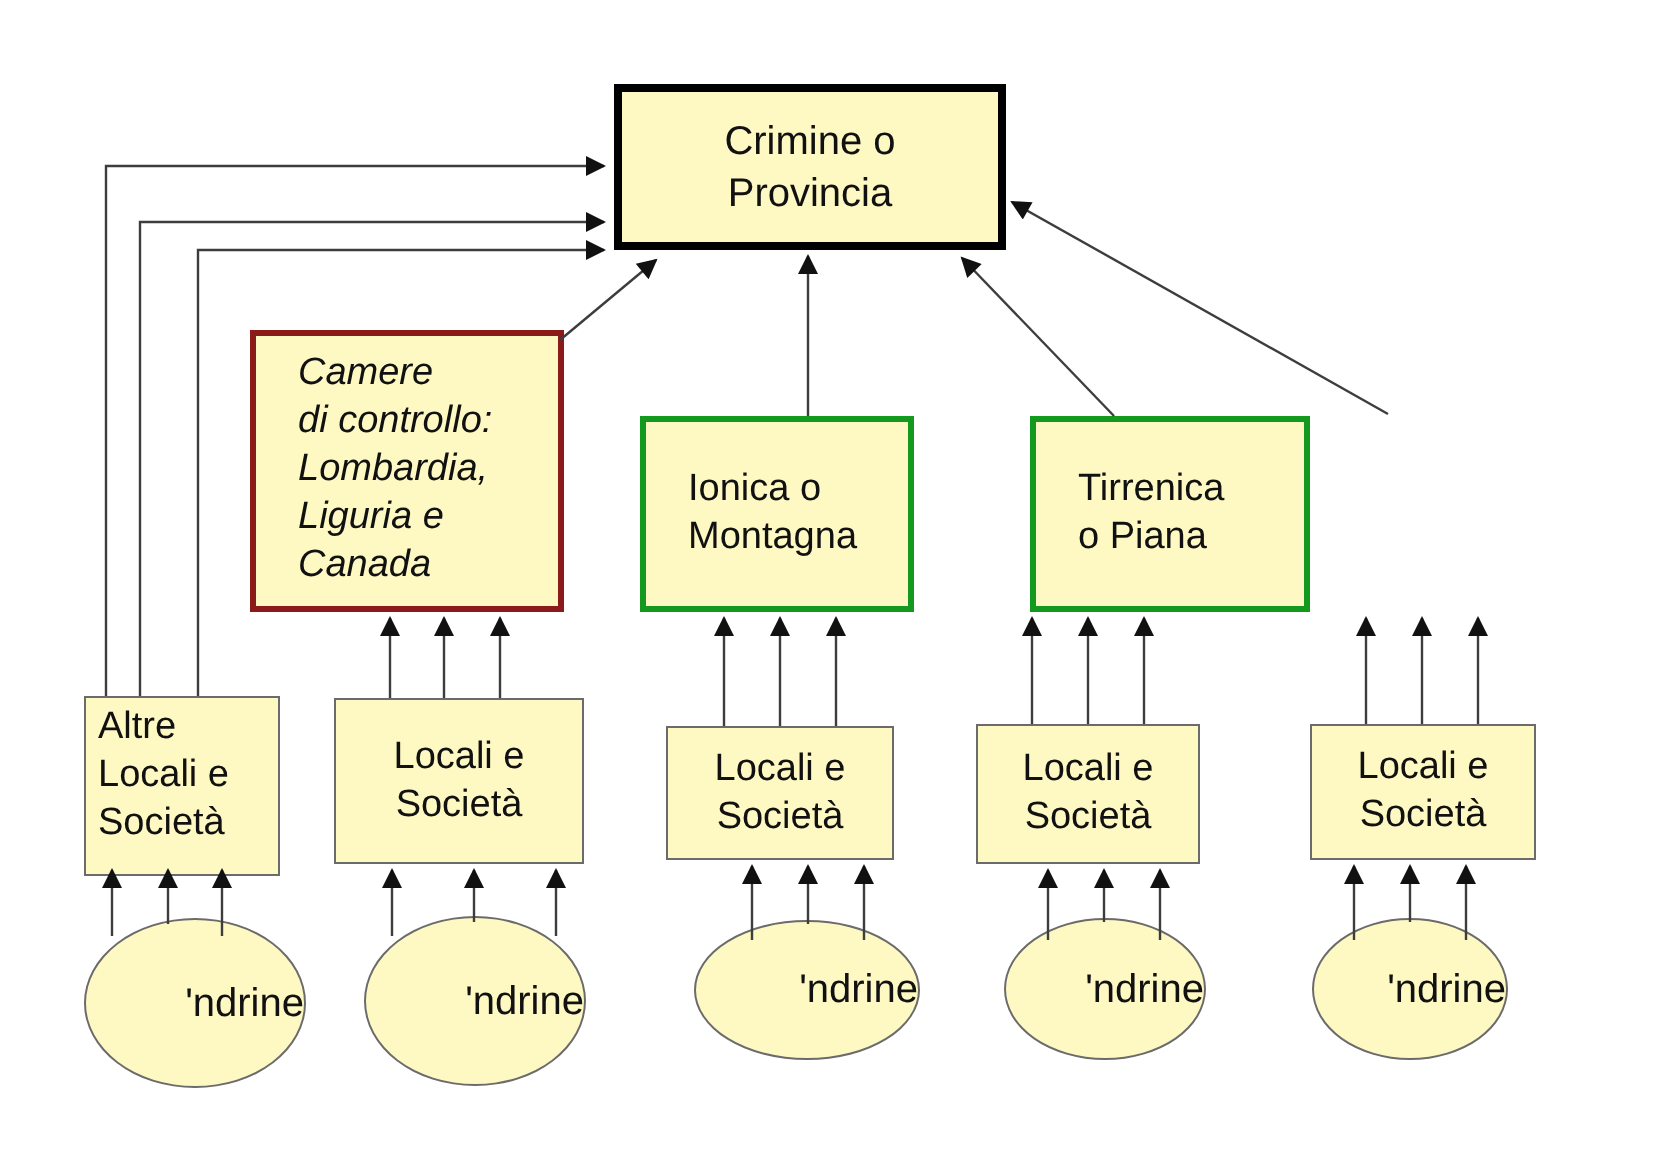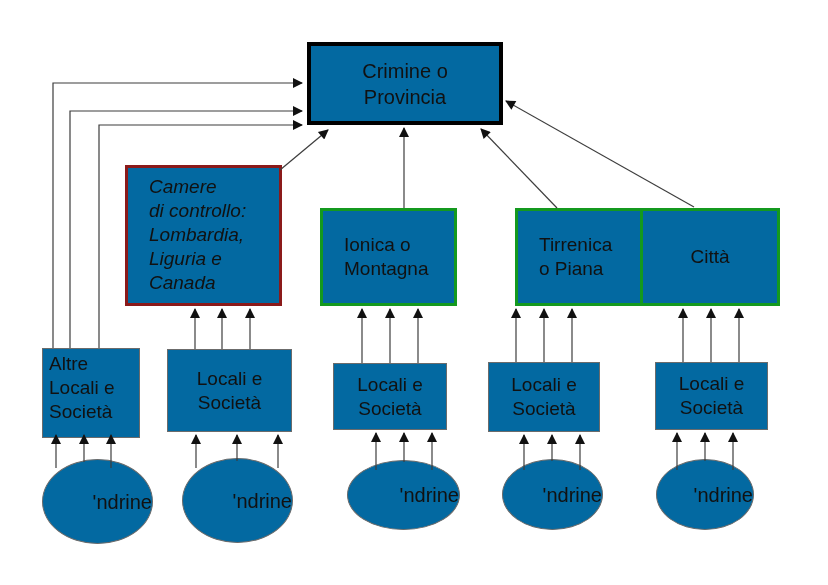--- a/index.html
+++ b/index.html
@@ -29,21 +29,21 @@
     stroke: var(--c-line, #3d3d3d);
     stroke-width: 1.2;
     fill: none;
     marker-end: url(#arrowhead);
   }
   .ah { fill: var(--c-arrowhead, #111111); }
 
   .node {
     position: absolute;
     box-sizing: border-box;
-    background: #0369a1;
+    background: #fef9c3;
     display: flex;
     align-items: center;
     justify-content: center;
     font-size: 19px;
     line-height: 24px;
     z-index: 1;
   }
   .label { white-space: pre-line; }
 
   .n-crimine {
@@ -167,23 +167,20 @@
 Canada</span>
   </div>
   <div class="node n-ionica">
     <span class="label">Ionica o
 Montagna</span>
   </div>
   <div class="node n-tirrenica">
     <span class="label">Tirrenica
 o Piana</span>
   </div>
-  <div class="node n-citta">
-    <span class="label">Città</span>
-  </div>
 
   <div class="node thinbox n-altre">
     <span class="label">Altre
 Locali e
 Società</span>
   </div>
   <div class="node thinbox n-locali-camere">
     <span class="label">Locali e
 Società</span>
   </div>

